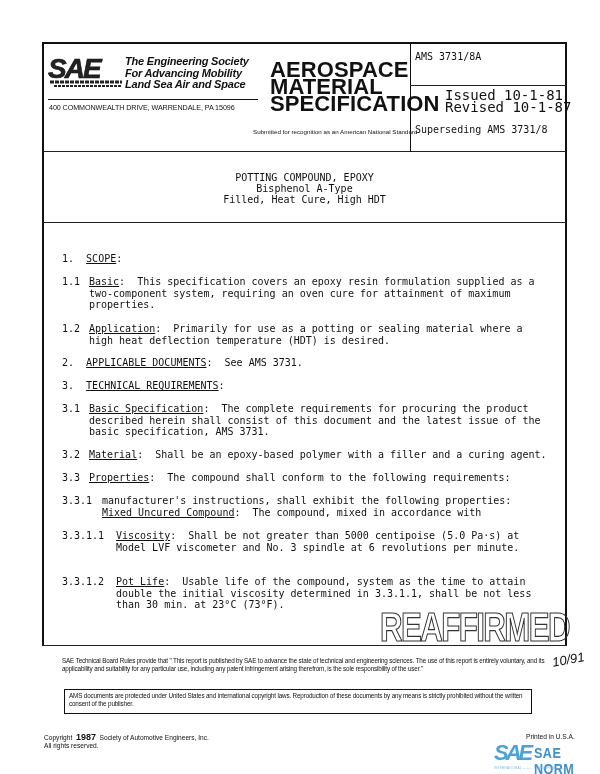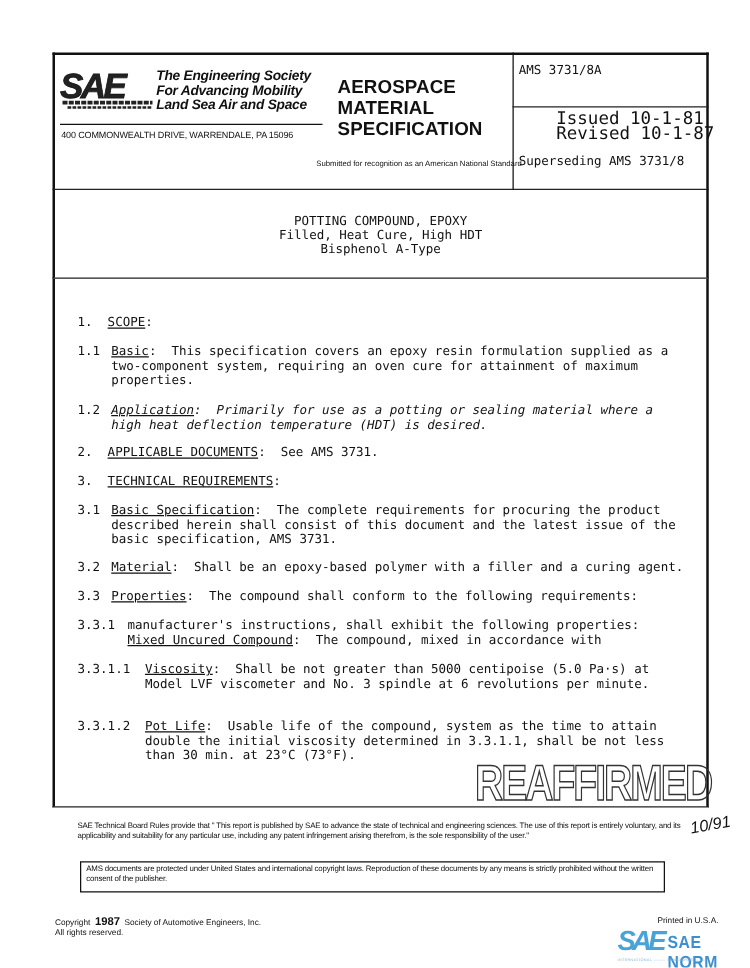--- a/index.html
+++ b/index.html
@@ -10,21 +10,21 @@
 
   
   .header-box { left: 42px; top: 42px; width: 525px; height: 110px; border: 2px solid #111; border-bottom: 1.5px solid #222; box-sizing: border-box; }
   .right-col { left: 410px; top: 42px; width: 157px; height: 110px; border-left: 1.5px solid #111; box-sizing: border-box; }
   .right-divider { left: 410px; top: 85px; width: 157px; height: 0; border-top: 1.5px solid #222; }
 
   .logo { left: 48px; top: 56px; width: 76px; height: 32px; }
   .society { left: 125px; top: 56px; font-size: 11px; font-style: italic; font-weight: bold; line-height: 11.5px; letter-spacing: -0.2px; }
   .addr-line { left: 48px; top: 99px; width: 210px; border-top: 1.2px solid #111; }
   .addr { left: 49px; top: 103px; font-size: 7.2px; letter-spacing: -0.1px; }
-  .aero { left: 270px; top: 61px; font-size: 15px; font-weight: bold; line-height: 17px; letter-spacing: 0.1px; }
+  .aero { left: 270px; top: 61px; font-size: 22px; font-weight: bold; line-height: 17px; letter-spacing: 0.1px; }
   .submitted { left: 253px; top: 128px; font-size: 6.2px; }
 
   .docnum { left: 415px; top: 51px; font-size: 10px; }
   .issued { left: 415px; top: 90px; font-size: 14px; line-height: 11.5px; margin-left: 30px; }
   .superseding { left: 415px; top: 124px; font-size: 10px; }
 
   
   .title-box { left: 42px; top: 152px; width: 525px; height: 71px; border-left: 2px solid #111; border-right: 2px solid #111; border-bottom: 1.5px solid #222; box-sizing: border-box; }
   .title-text { left: 42px; top: 172px; width: 525px; text-align: center; font-size: 10px; line-height: 11px; }
 
@@ -78,33 +78,33 @@
 <div class="abs docnum mono">AMS 3731/8A</div>
 <div class="abs issued mono">
   <div>Issued 10-1-81</div>
   <div>Revised 10-1-87</div>
 </div>
 <div class="abs superseding mono">Superseding AMS 3731/8</div>
 
 <div class="abs title-box"></div>
 <div class="abs title-text mono">
   <div>POTTING COMPOUND, EPOXY</div>
+  <div>Bisphenol A-Type</div>
   <div>Filled, Heat Cure, High HDT</div>
-  <div>Bisphenol A-Type</div>
 </div>
 
 <div class="abs body-box"></div>
 
 <div class="abs sec mono" style="left:62px; top:233px;"><span>1.</span>  <span class="u">SCOPE</span><span>:</span></div>
 
 <div class="abs sec mono" style="left:62px; top:256px;"><span>1.1</span></div>
 <div class="abs sec mono" style="left:89px; top:256px;"><div><span class="u">Basic</span><span>:  This specification covers an epoxy resin formulation supplied as a</span></div><div>two-component system, requiring an oven cure for attainment of maximum</div><div>properties.</div></div>
 
 <div class="abs sec mono" style="left:62px; top:303px;"><span>1.2</span></div>
-<div class="abs sec mono" style="left:89px; top:303px;font-style:italic;"><div><span class="u">Application</span><span>:  Primarily for use as a potting or sealing material where a</span></div><div>high heat deflection temperature (HDT) is desired.</div></div>
+<div class="abs sec mono" style="left:89px; top:303px;"><div><span class="u">Application</span><span>:  Primarily for use as a potting or sealing material where a</span></div><div>high heat deflection temperature (HDT) is desired.</div></div>
 
 <div class="abs sec mono" style="left:62px; top:337px;"><span>2.</span>  <span class="u">APPLICABLE DOCUMENTS</span><span>:  See AMS 3731.</span></div>
 
 <div class="abs sec mono" style="left:62px; top:360px;text-align:right;"><span>3.</span>  <span class="u">TECHNICAL REQUIREMENTS</span><span>:</span></div>
 
 <div class="abs sec mono" style="left:62px; top:383px;"><span>3.1</span></div>
 <div class="abs sec mono" style="left:89px; top:383px;"><div><span class="u">Basic Specification</span><span>:  The complete requirements for procuring the product</span></div><div>described herein shall consist of this document and the latest issue of the</div><div>basic specification, AMS 3731.</div></div>
 
 <div class="abs sec mono" style="left:62px; top:429px;"><span>3.2</span></div>
 <div class="abs sec mono" style="left:89px; top:429px;"><span class="u">Material</span><span>:  Shall be an epoxy-based polymer with a filler and a curing agent.</span></div>

